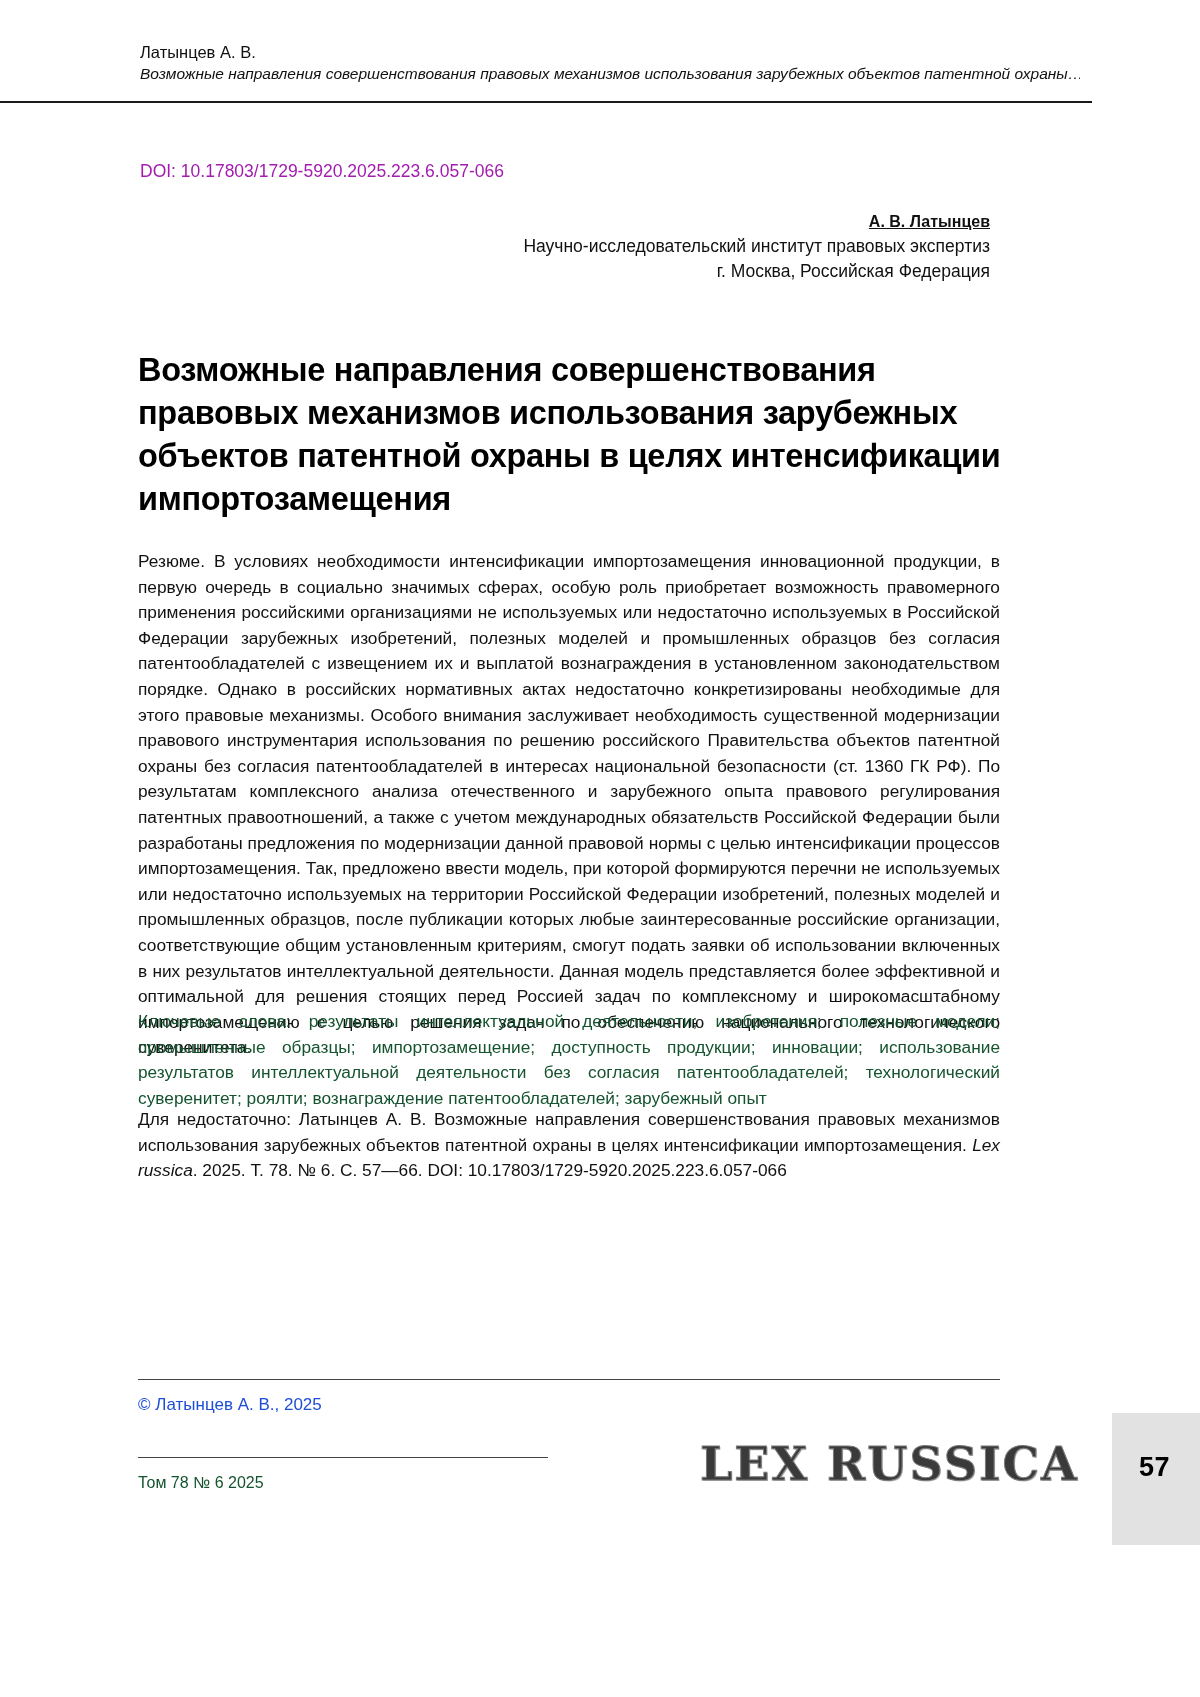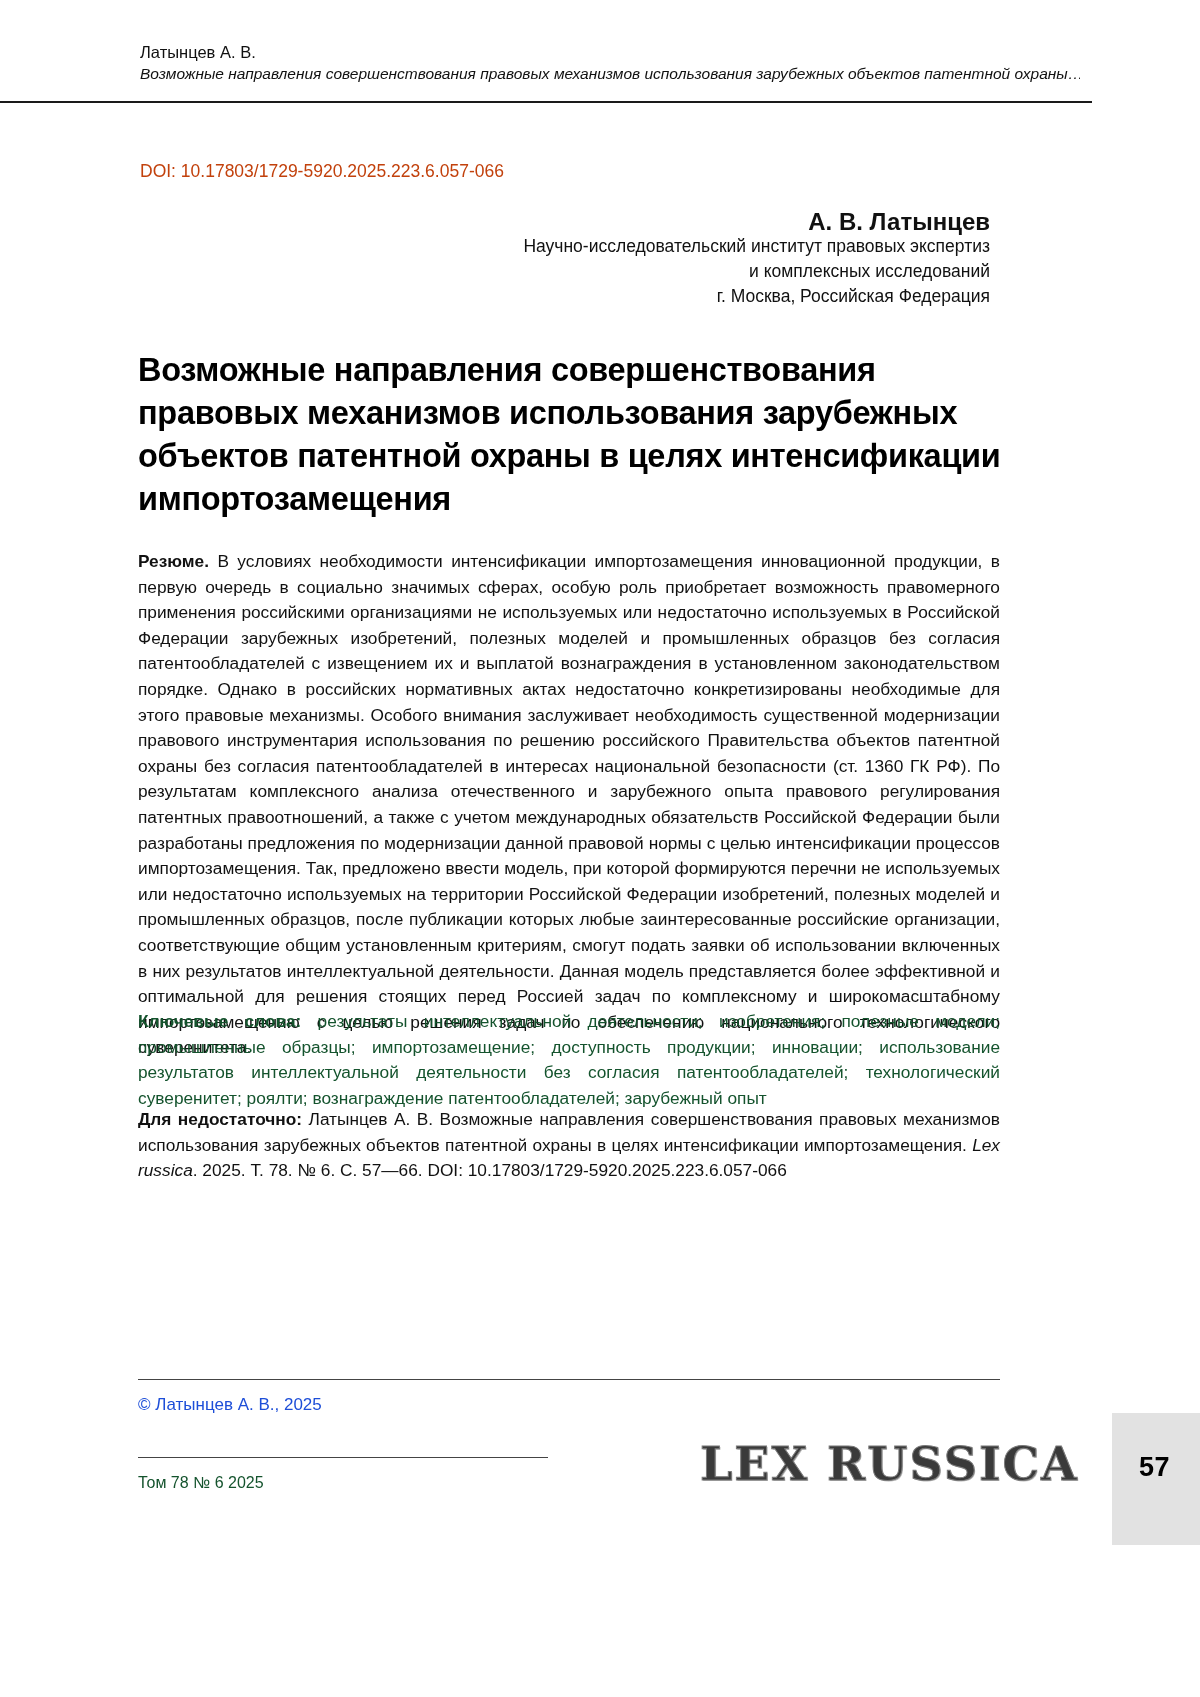--- a/index.html
+++ b/index.html
@@ -82,36 +82,37 @@
     width: 1092px;
     height: 2px;
     background: #1a1a1a;
   }
 
   .doi {
     position: absolute;
     left: 140px;
     top: 152px;
     font-size: 17.5px;
-    color: #c2410c;
+    color: #a21caf;
   }
 
   .affil {
     position: absolute;
     right: 122px;
     top: 200px;
     width: 620px;
     text-align: right;
     font-size: 17.5px;
     line-height: 25px;
     color: #111;
   }
   .affil .author-name {
     font-weight: bold;
-    font-size: 24px;
+    font-size: 16px;
+    text-decoration: underline;
   }
 
   .title {
     position: absolute;
     left: 138px;
     top: 318px;
     width: 880px;
     font-size: 32.5px;
     font-weight: bold;
     line-height: 43px;
@@ -126,21 +127,21 @@
     width: 862px;
     font-size: 17.3px;
     line-height: 25.6px;
     text-align: justify;
     color: #111;
   }
   .abstract p {
     margin: 0 0 0 0;
   }
   .lbl {
-    font-weight: bold;
+    font-weight: normal;
   }
   .ital {
     font-style: italic;
   }
 
   .keywords {
     position: absolute;
     left: 138px;
     top: 1000px;
     width: 862px;
@@ -220,21 +221,20 @@
       <div class="rh-title">Возможные направления совершенствования правовых механизмов использования зарубежных объектов патентной охраны…</div>
     </div>
 
     <div class="rule-top"></div>
 
     <div class="doi">DOI: 10.17803/1729-5920.2025.223.6.057-066</div>
 
     <div class="affil">
       <div class="author-name">А. В. Латынцев</div>
       <div>Научно-исследовательский институт правовых экспертиз</div>
-      <div>и комплексных исследований</div>
       <div>г. Москва, Российская Федерация</div>
     </div>
 
     <h1 class="title">Возможные направления совершенствования правовых механизмов использования зарубежных объектов патентной охраны в целях интенсификации импортозамещения</h1>
 
     <div class="abstract">
       <p>
         <span class="lbl">Резюме.</span><span> В условиях необходимости интенсификации импортозамещения инновационной продукции, в первую очередь в социально значимых сферах, особую роль приобретает возможность правомерного применения российскими организациями не используемых или недостаточно используемых в Российской Федерации зарубежных изобретений, полезных моделей и промышленных образцов без согласия патентообладателей с извещением их и выплатой вознаграждения в установленном законодательством порядке. Однако в российских нормативных актах недостаточно конкретизированы необходимые для этого правовые механизмы. Особого внимания заслуживает необходимость существенной модернизации правового инструментария использования по решению российского Правительства объектов патентной охраны без согласия патентообладателей в интересах национальной безопасности (ст. 1360 ГК РФ). По результатам комплексного анализа отечественного и зарубежного опыта правового регулирования патентных правоотношений, а также с учетом международных обязательств Российской Федерации были разработаны предложения по модернизации данной правовой нормы с целью интенсификации процессов импортозамещения. Так, предложено ввести модель, при которой формируются перечни не используемых или недостаточно используемых на территории Российской Федерации изобретений, полезных моделей и промышленных образцов, после публикации которых любые заинтересованные российские организации, соответствующие общим установленным критериям, смогут подать заявки об использовании включенных в них результатов интеллектуальной деятельности. Данная модель представляется более эффективной и оптимальной для решения стоящих перед Россией задач по комплексному и широкомасштабному импортозамещению с целью решения задач по обеспечению национального технологического суверенитета.</span>
       </p>
     </div>

